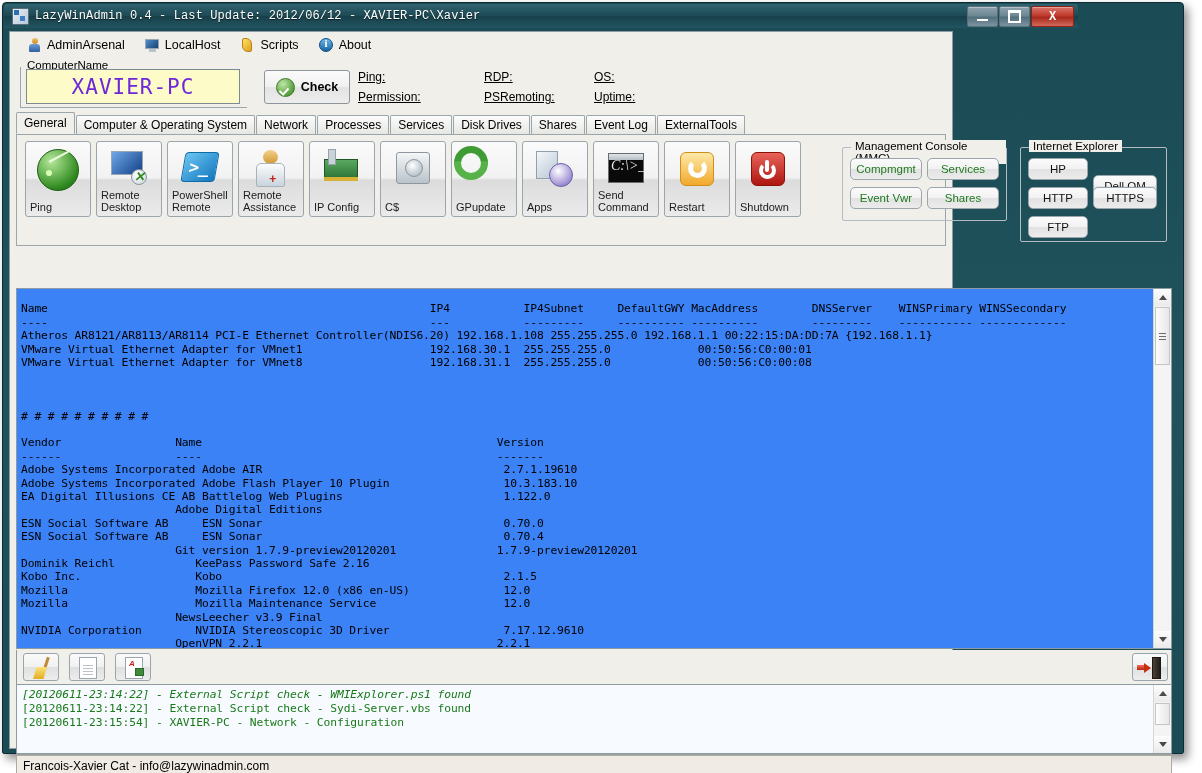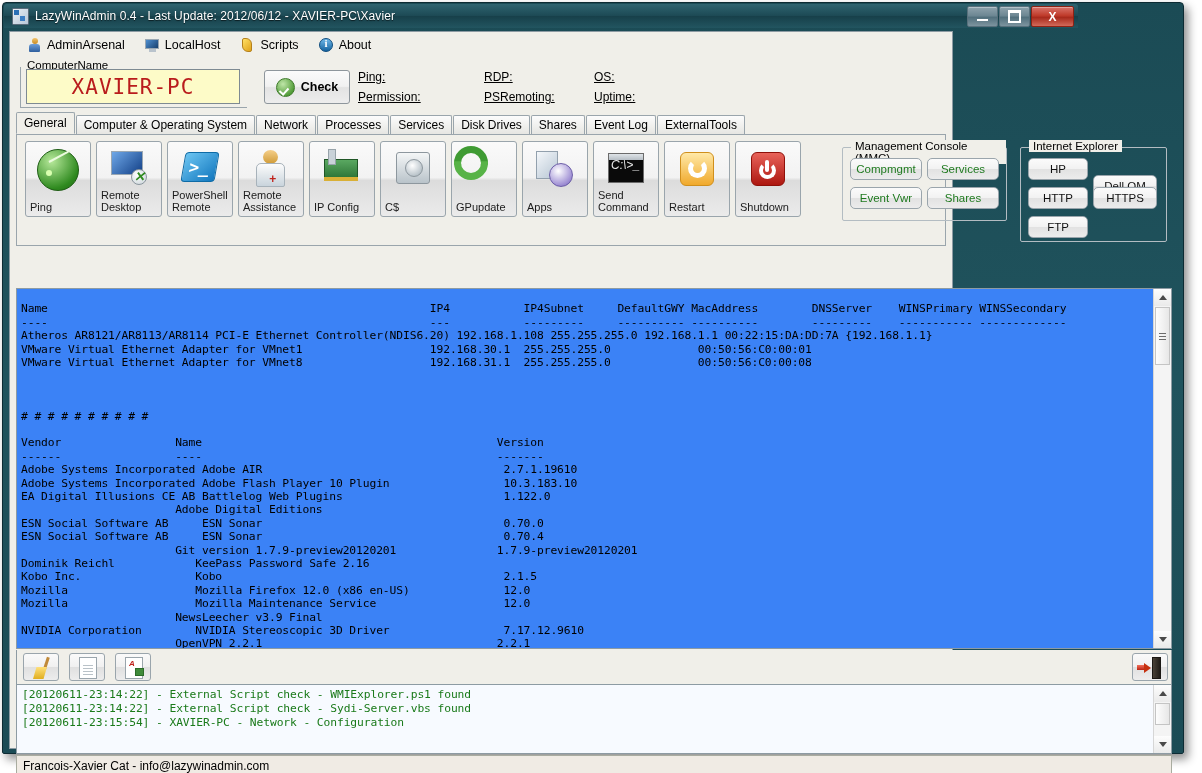--- a/index.html
+++ b/index.html
@@ -12,21 +12,21 @@
     border-radius:4px 4px 2px 2px;
     background:linear-gradient(to bottom,#1b4b55 0%,#20535d 50%,#1b4b55 100%);
     box-shadow:4px 5px 10px rgba(0,0,0,.45);
     box-sizing:border-box;
     padding:0;
   }
   .titlebar{
     position:absolute;left:1px;top:1px;width:1074px;height:24px;
     background:linear-gradient(to bottom,#2f6470 0%,#1d4a55 48%,#17404a 52%,#225560 100%);
     border-radius:3px 3px 0 0;
-    display:flex;align-items:center;
+    display:flex;align-items:center;font-family:Liberation Mono, monospace;
   }
   .title-icon{
     width:15px;height:15px;margin-left:8px;margin-right:6px;
     background:linear-gradient(135deg,#e8eef4,#b8c8d8);
     border:1px solid #5a6b7a;border-radius:1px;position:relative;flex:none;
   }
   .title-icon:before{content:"";position:absolute;left:1px;top:1px;width:5px;height:5px;background:#2a6fb5;}
   .title-icon:after{content:"";position:absolute;left:7px;top:7px;width:5px;height:5px;background:#3d7fc4;}
   .title-text{color:#ffffff;font-size:12px;letter-spacing:.1px;text-shadow:0 1px 1px rgba(0,0,0,.6);}
 
@@ -71,21 +71,21 @@
   .ico-info:after{content:"i";position:absolute;left:0;top:-1px;width:15px;text-align:center;color:#fff;
     font-size:11px;font-weight:bold;font-family:"Liberation Serif",serif;}
 
   
   .cn-group{position:relative;margin:2px 8px 0 8px;height:52px;}
   .cn-label{position:absolute;left:6px;top:-1px;font-size:11.5px;color:#000;background:#f0efe9;padding:0 3px;}
   .cn-frame{position:absolute;left:2px;top:7px;width:226px;height:40px;border:1px solid #9aa5ac;border-top:none;
             border-right:none;}
   .cn-box{position:absolute;left:8px;top:9px;width:214px;height:35px;background:#fdfbc8;border:1px solid #7e8a92;
           display:flex;align-items:center;justify-content:center;font-family:"DejaVu Sans Mono",monospace;
-          font-size:21px;letter-spacing:1px;color:#b91c1c;box-sizing:border-box;}
+          font-size:21px;letter-spacing:1px;color:#6d28d9;box-sizing:border-box;}
 
   .check-btn{position:absolute;left:246px;top:10px;width:86px;height:34px;
              border:1px solid #8e969c;border-radius:3px;
              background:linear-gradient(to bottom,#fbfbfb 0%,#f1f1f1 48%,#e3e3e3 52%,#ededed 100%);
              display:flex;align-items:center;justify-content:center;gap:6px;box-sizing:border-box;}
   .check-ico{width:17px;height:17px;border-radius:50%;
              background:radial-gradient(circle at 35% 30%,#bfe6a8,#4f9a36 75%);
              border:1px solid #3d7a29;position:relative;flex:none;}
   .check-ico:after{content:"";position:absolute;left:4px;top:7px;width:4px;height:7px;border:solid #fff;
              border-width:0 2px 2px 0;transform:rotate(42deg);}
@@ -148,21 +148,21 @@
   .i-gpu:before{clip-path:polygon(0 0,100% 0,100% 55%,0 55%);}
   .i-gpu:after{clip-path:polygon(0 45%,100% 45%,100% 100%,0 100%);border-color:#57b347;}
   .i-apps:before{content:"";position:absolute;left:1px;top:2px;width:22px;height:28px;
           background:linear-gradient(135deg,#f4f7fa,#b7c6d4);border:1px solid #92a0ad;box-sizing:border-box;}
   .i-apps:after{content:"";position:absolute;left:14px;top:14px;width:24px;height:24px;border-radius:50%;
           background:radial-gradient(circle at 38% 32%,#ffffff,#9f8fd4 70%,#6f5fb0);border:1px solid #6d5fa8;box-sizing:border-box;}
   .i-cmd{position:absolute;left:2px;top:4px;width:36px;height:30px;background:#0a0a0a;
           border:1px solid #6b6b6b;box-sizing:border-box;}
   .i-cmd:before{content:"";position:absolute;left:0;top:0;right:0;height:6px;
           background:linear-gradient(to bottom,#dfe4e8,#b6bec5);}
-  .i-cmd-t{position:absolute;left:5px;top:9px;color:#eaeaea;font-size:12px;font-family:Liberation Sans, sans-serif;z-index:2;}
+  .i-cmd-t{position:absolute;left:5px;top:9px;color:#eaeaea;font-size:14px;font-family:Liberation Serif, serif;z-index:2;}
   .i-restart{position:absolute;left:3px;top:3px;width:34px;height:34px;border-radius:6px;
           background:linear-gradient(to bottom,#ffe9a8,#f0a92c);border:1px solid #d08f1c;box-sizing:border-box;}
   .i-restart:after{content:"";position:absolute;left:7px;top:6px;width:19px;height:19px;border-radius:50%;
           border:5px solid #fff;border-top-color:transparent;box-sizing:border-box;}
   .i-shut{position:absolute;left:3px;top:3px;width:34px;height:34px;border-radius:6px;
           background:linear-gradient(to bottom,#e8635a,#ad1710);border:1px solid #8f1009;box-sizing:border-box;}
   .i-shut:before{content:"";position:absolute;left:13px;top:7px;width:4px;height:12px;background:#fff;border-radius:2px;z-index:2;}
   .i-shut:after{content:"";position:absolute;left:7px;top:9px;width:17px;height:17px;border-radius:50%;
           border:4px solid #fff;border-top-color:transparent;box-sizing:border-box;}
 
@@ -461,21 +461,21 @@
       <div class="tb-btn" style="left:98px;">
           <i class="i-doc2"></i>
         </div>
       <div class="exit-btn">
         <i class="i-exit-door"></i>
         <i class="i-exit-arrow"></i>
       </div>
     </div>
 
     <div class="logpane">
-      <div class="logtext" style="top:3px;">[20120611-23:14:22] - External Script check - WMIExplorer.ps1 found</div>
+      <div class="logtext" style="top:3px;font-style:italic;">[20120611-23:14:22] - External Script check - WMIExplorer.ps1 found</div>
       <div class="logtext" style="top:17px;">[20120611-23:14:22] - External Script check - Sydi-Server.vbs found</div>
       <div class="logtext" style="top:31px;">[20120611-23:15:54] - XAVIER-PC - Network - Configuration</div>
       <div class="logtext" style="top:45px;margin-top:22px;">[20120611-23:16:35] - XAVIER-PC - Installed Softwares List</div>
       <div class="vsb">
         <div class="arr up">
             <i class="tri up"></i>
           </div>
         <div class="thumb" style="top:18px;height:22px;"></div>
         <div class="arr dn">
             <i class="tri dn"></i>

